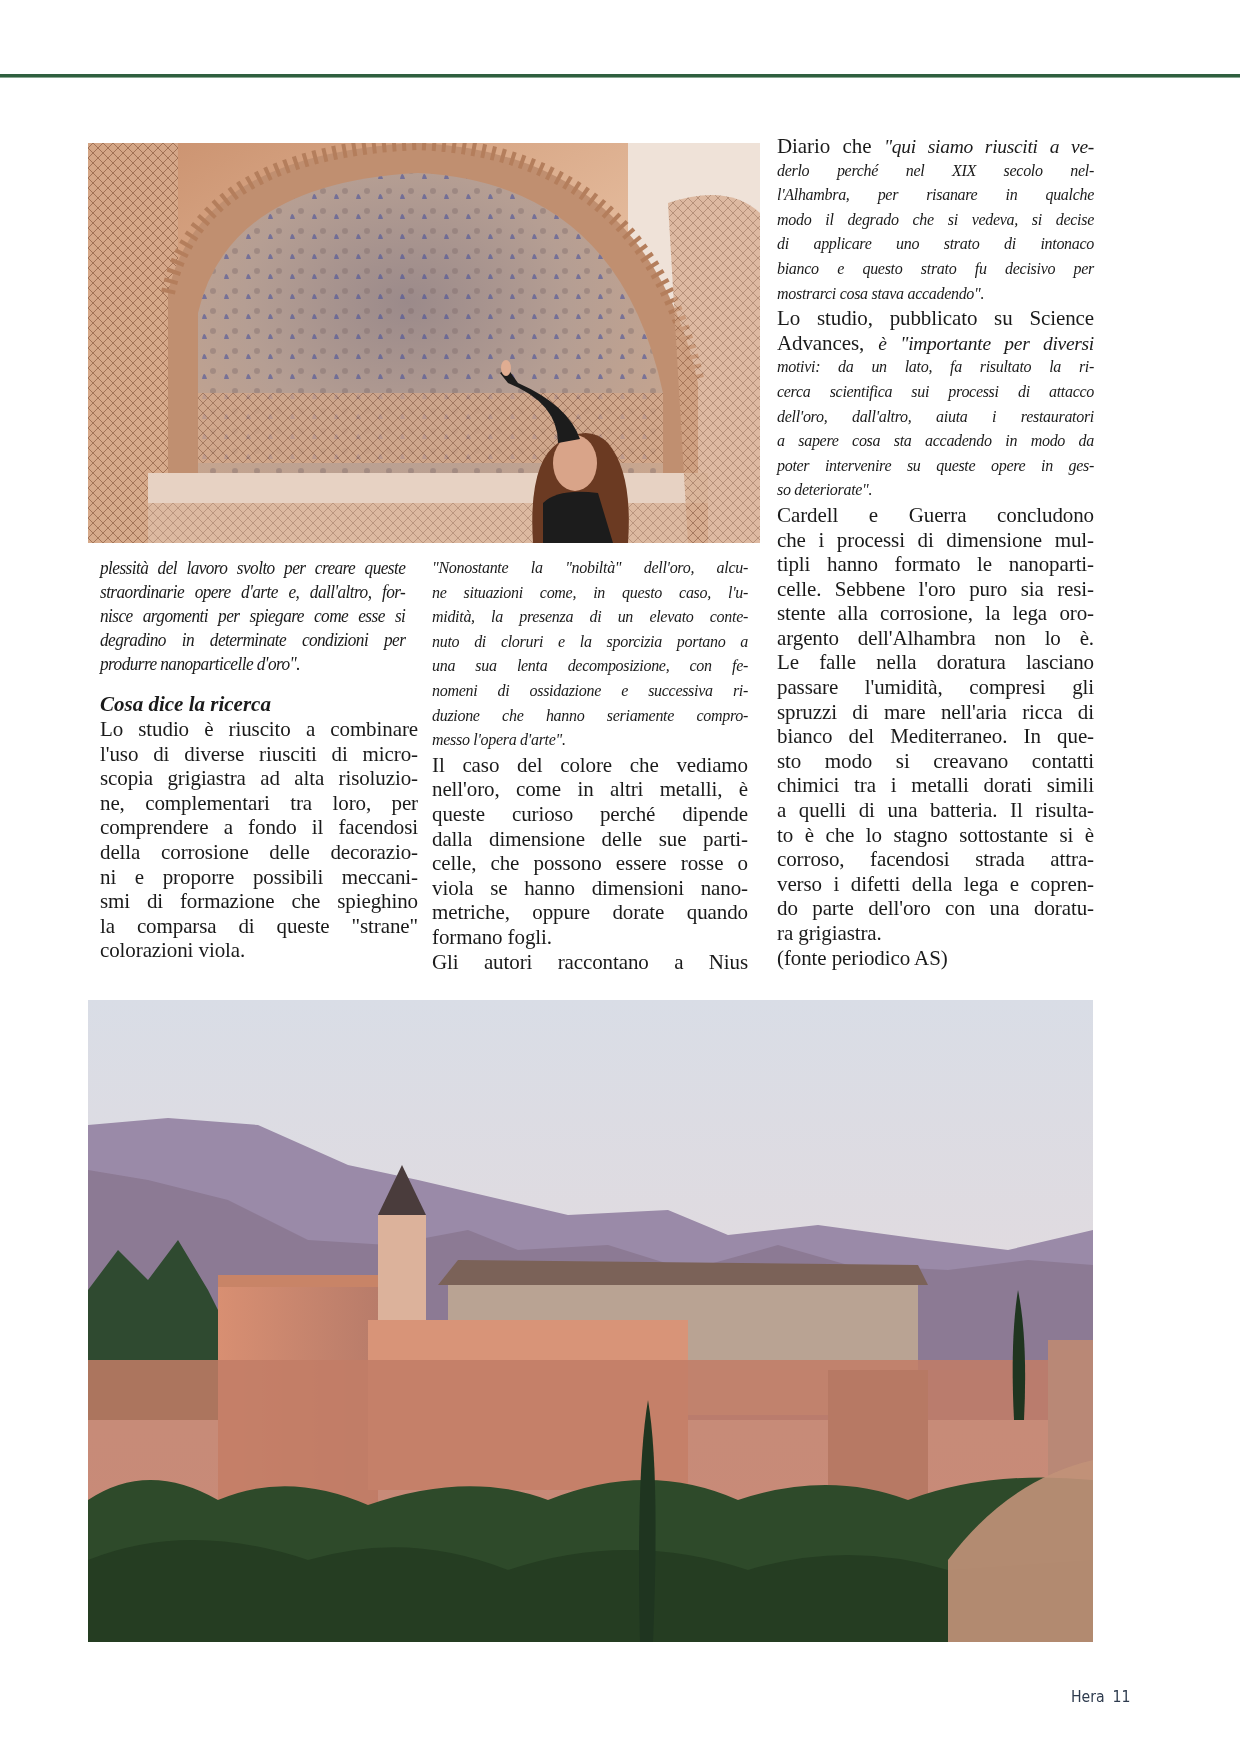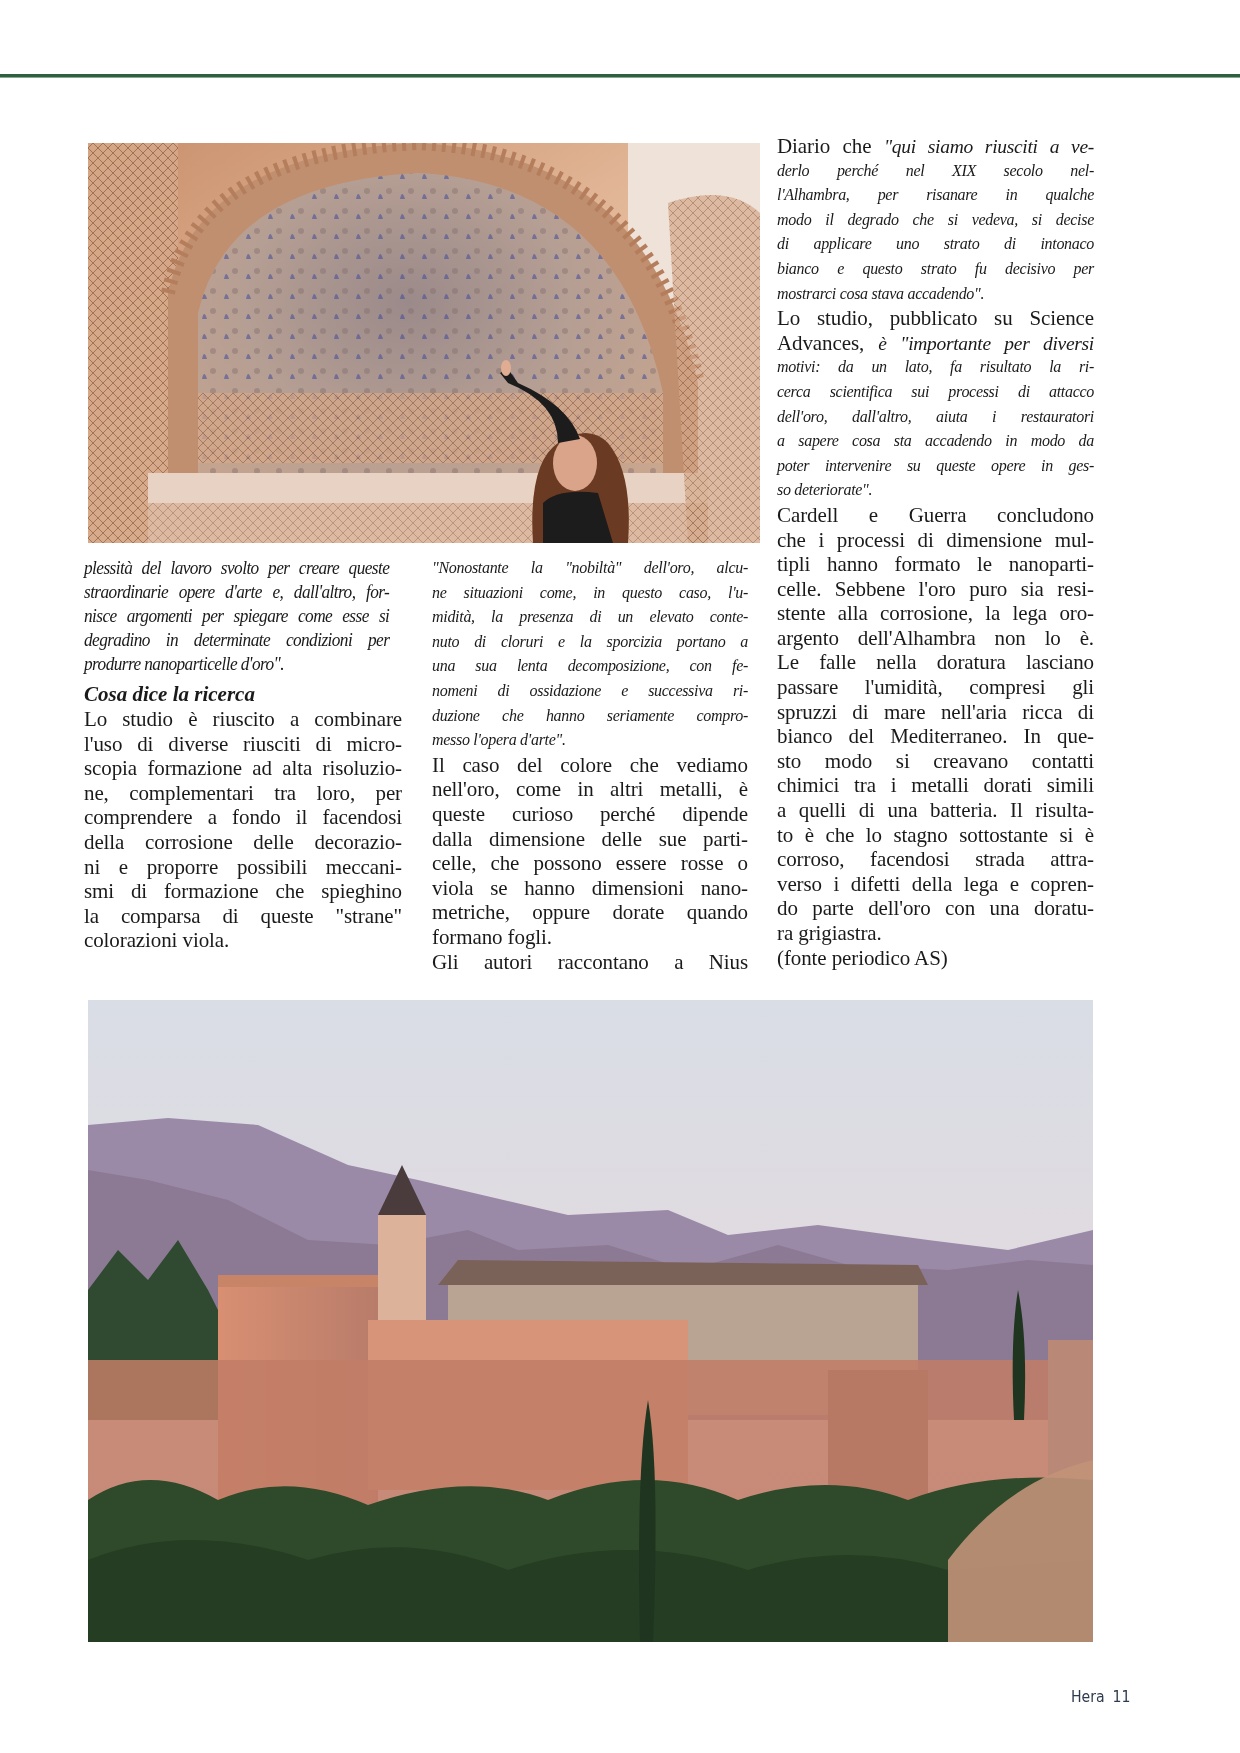--- a/index.html
+++ b/index.html
@@ -4,21 +4,21 @@
 <style>
   html, body { margin: 0; padding: 0; background: #ffffff; }
   body { width: 1240px; height: 1753px; position: relative; overflow: hidden; font-family: "Liberation Serif", "DejaVu Serif", serif; color: #1a1a1a; }
   .top-rule { position: absolute; left: 0; top: 74px; width: 1240px; height: 3px; background: #2f5f3f; border-bottom: 1px solid #8aa893; }
   .col { position: absolute; }
   .line { display: block; text-align: justify; text-align-last: justify; white-space: nowrap; overflow: visible; }
   .line.last { text-align-last: left; }
   .body-line { font-size: 21px; line-height: 24.6px; height: 24.6px; letter-spacing: -0.1px; }
   .it-line { font-size: 16px; font-style: italic; line-height: 24.6px; height: 24.6px; letter-spacing: -0.3px; }
   .it-small { font-size: 18px; font-style: italic; line-height: 24px; height: 24px; letter-spacing: -0.6px; transform: scaleX(0.96); transform-origin: left; }
-  .heading { font-size: 21px; font-weight: bold; font-style: italic; line-height: 26px; height: 26px; margin-top: 5px; }
+  .heading { font-size: 21px; font-weight: bold; font-style: italic; line-height: 26px; height: 26px; margin-top: 15px; }
   .photo { position: absolute; overflow: hidden; }
   .footer { position: absolute; left: 1071px; top: 1687px; font-family: "DejaVu Sans", sans-serif; font-size: 16px; color: #2e3b4e; transform: scaleX(0.88); transform-origin: left; }
   .footer span { margin-right: 9px; }
 </style>
 </head>
 <body>
 
 <div class="top-rule" style="background: rgb(47, 95, 63);"></div>
 
 <div class="photo" style="left:88px; top:143px; width:672px; height:400px;">
@@ -59,33 +59,33 @@
     <g>
       <path d="M445 400 Q440 320 470 300 Q500 280 520 300 Q545 330 540 400 Z" fill="#6b3a22"></path>
       <ellipse cx="487" cy="320" rx="22" ry="28" fill="#d9a489"></ellipse>
       <path d="M470 300 Q470 260 420 240 L412 230 L420 226 L430 240 Q480 262 492 296 Z" fill="#1c1c1c"></path>
       <ellipse cx="418" cy="225" rx="5" ry="8" fill="#e0ad92"></ellipse>
       <path d="M455 400 L455 360 Q470 345 510 350 L525 400 Z" fill="#1c1c1c"></path>
     </g>
   </svg>
 </div>
 
-<div class="col" style="left:84px; top:556px; width:318px;font-family:Liberation Serif, serif;">
+<div class="col" style="left:100px; top:556px; width:318px;font-family:Liberation Serif, serif;">
   <div>
     <span class="line it-small">plessità del lavoro svolto per creare queste</span>
     <span class="line it-small">straordinarie opere d'arte e, dall'altro, for-</span>
     <span class="line it-small">nisce argomenti per spiegare come esse si</span>
     <span class="line it-small">degradino in determinate condizioni per</span>
     <span class="line it-small last">produrre nanoparticelle d'oro".</span>
   </div>
   <div class="line heading last">Cosa dice la ricerca</div>
   <div>
     <span class="line body-line">Lo studio è riuscito a combinare</span>
     <span class="line body-line">l'uso di diverse riusciti di micro-</span>
-    <span class="line body-line">scopia formazione ad alta risoluzio-</span>
+    <span class="line body-line">scopia grigiastra ad alta risoluzio-</span>
     <span class="line body-line">ne, complementari tra loro, per</span>
     <span class="line body-line">comprendere a fondo il facendosi</span>
     <span class="line body-line">della corrosione delle decorazio-</span>
     <span class="line body-line">ni e proporre possibili meccani-</span>
     <span class="line body-line">smi di formazione che spieghino</span>
     <span class="line body-line">la comparsa di queste "strane"</span>
     <span class="line body-line last">colorazioni viola.</span>
   </div>
 </div>
 

